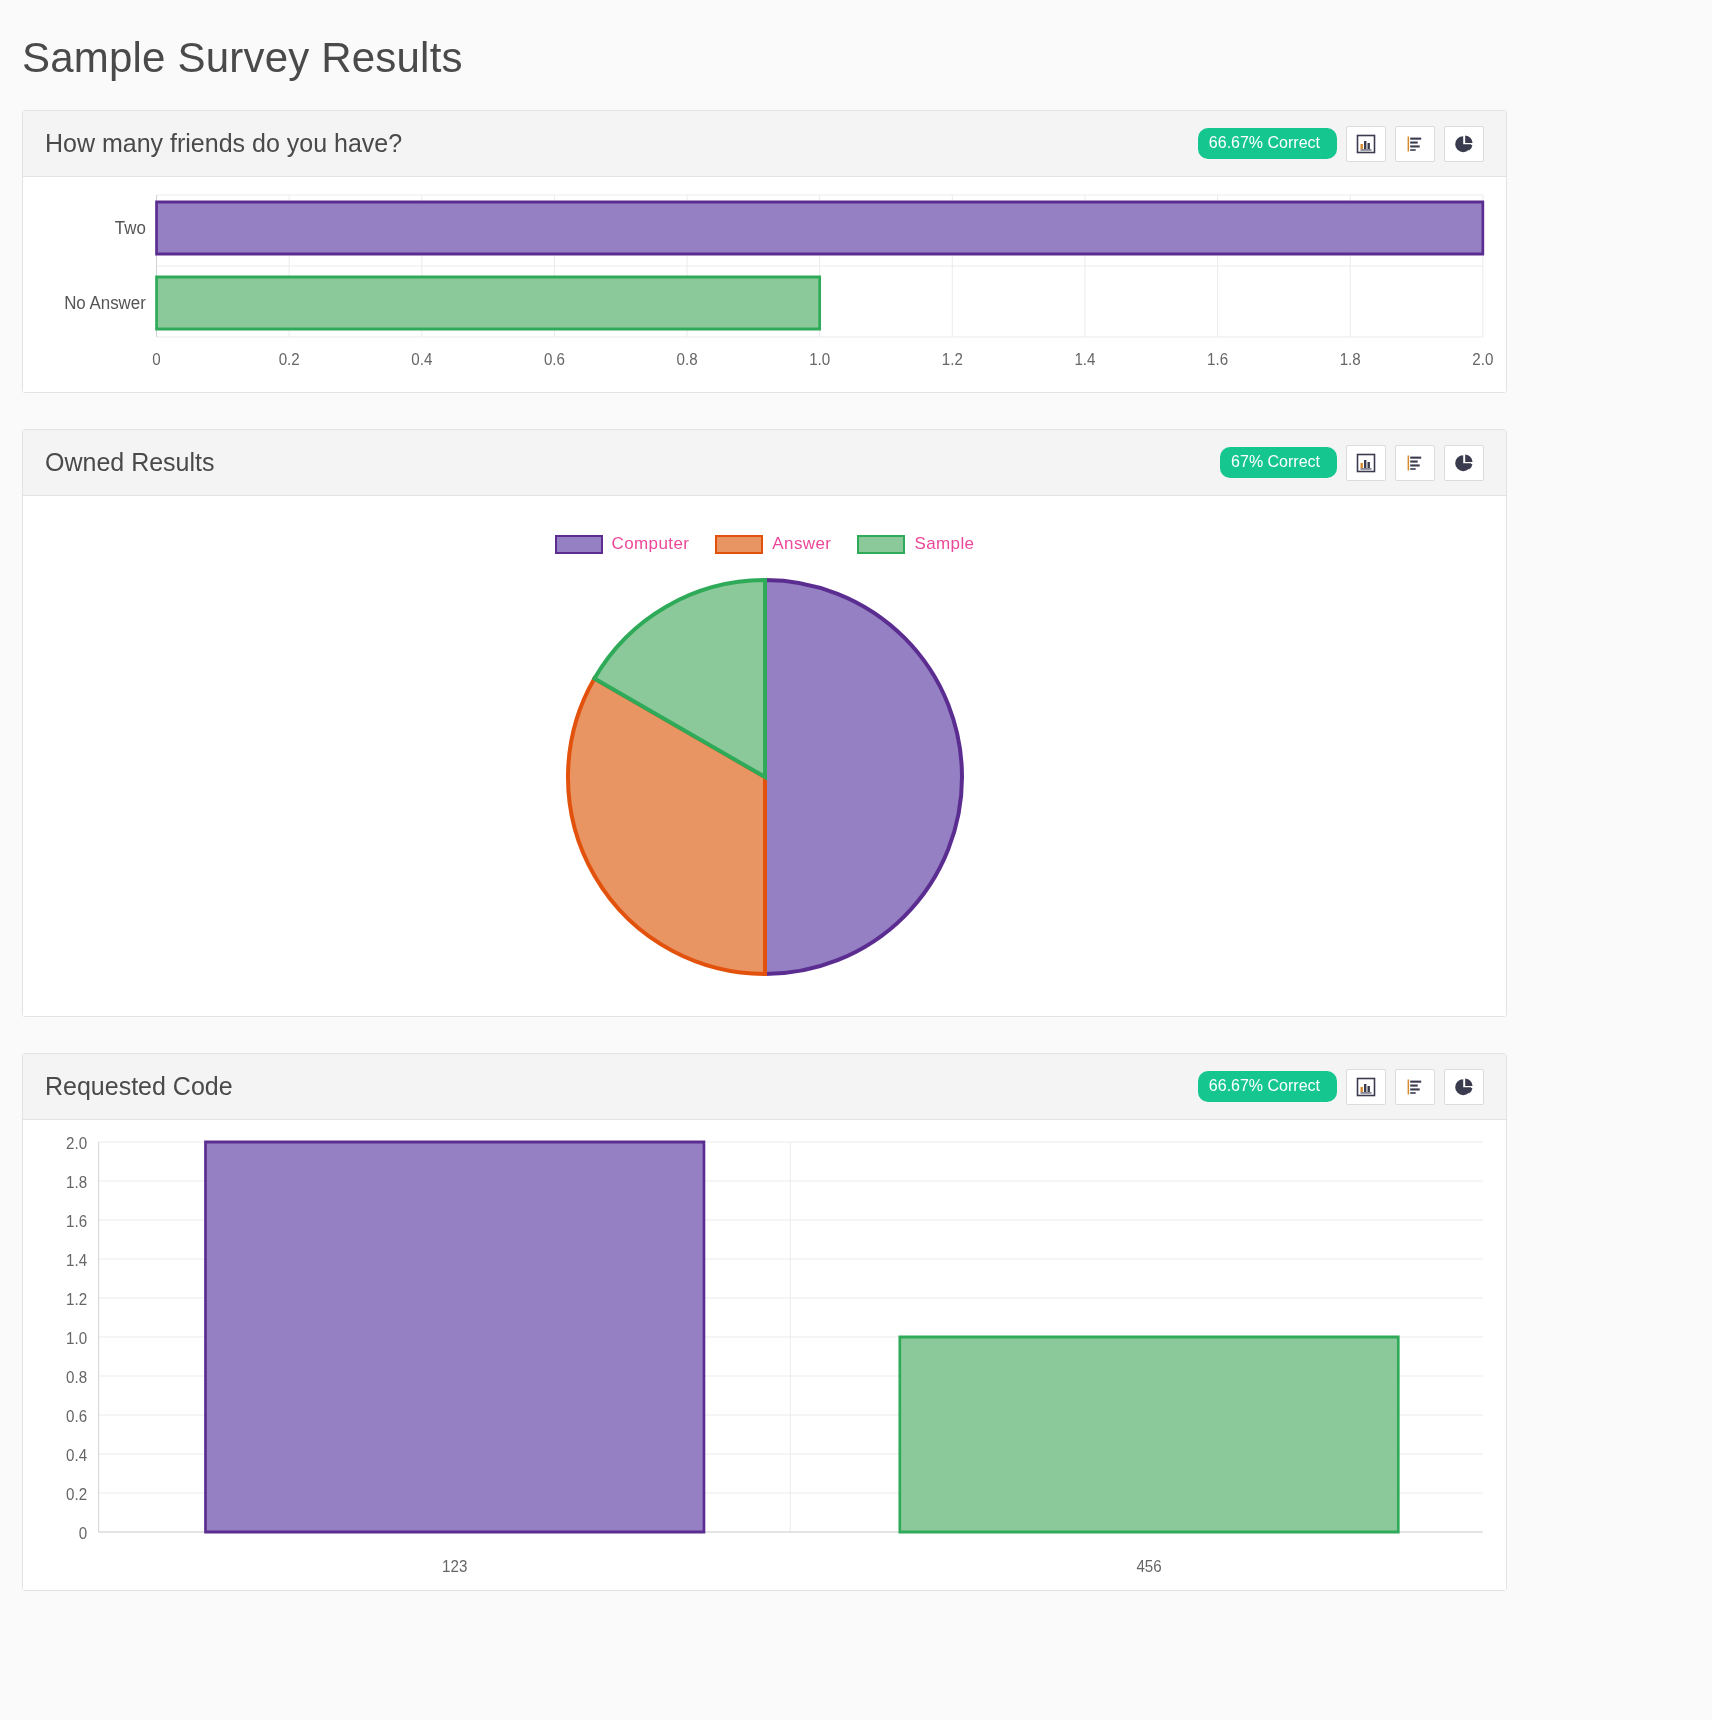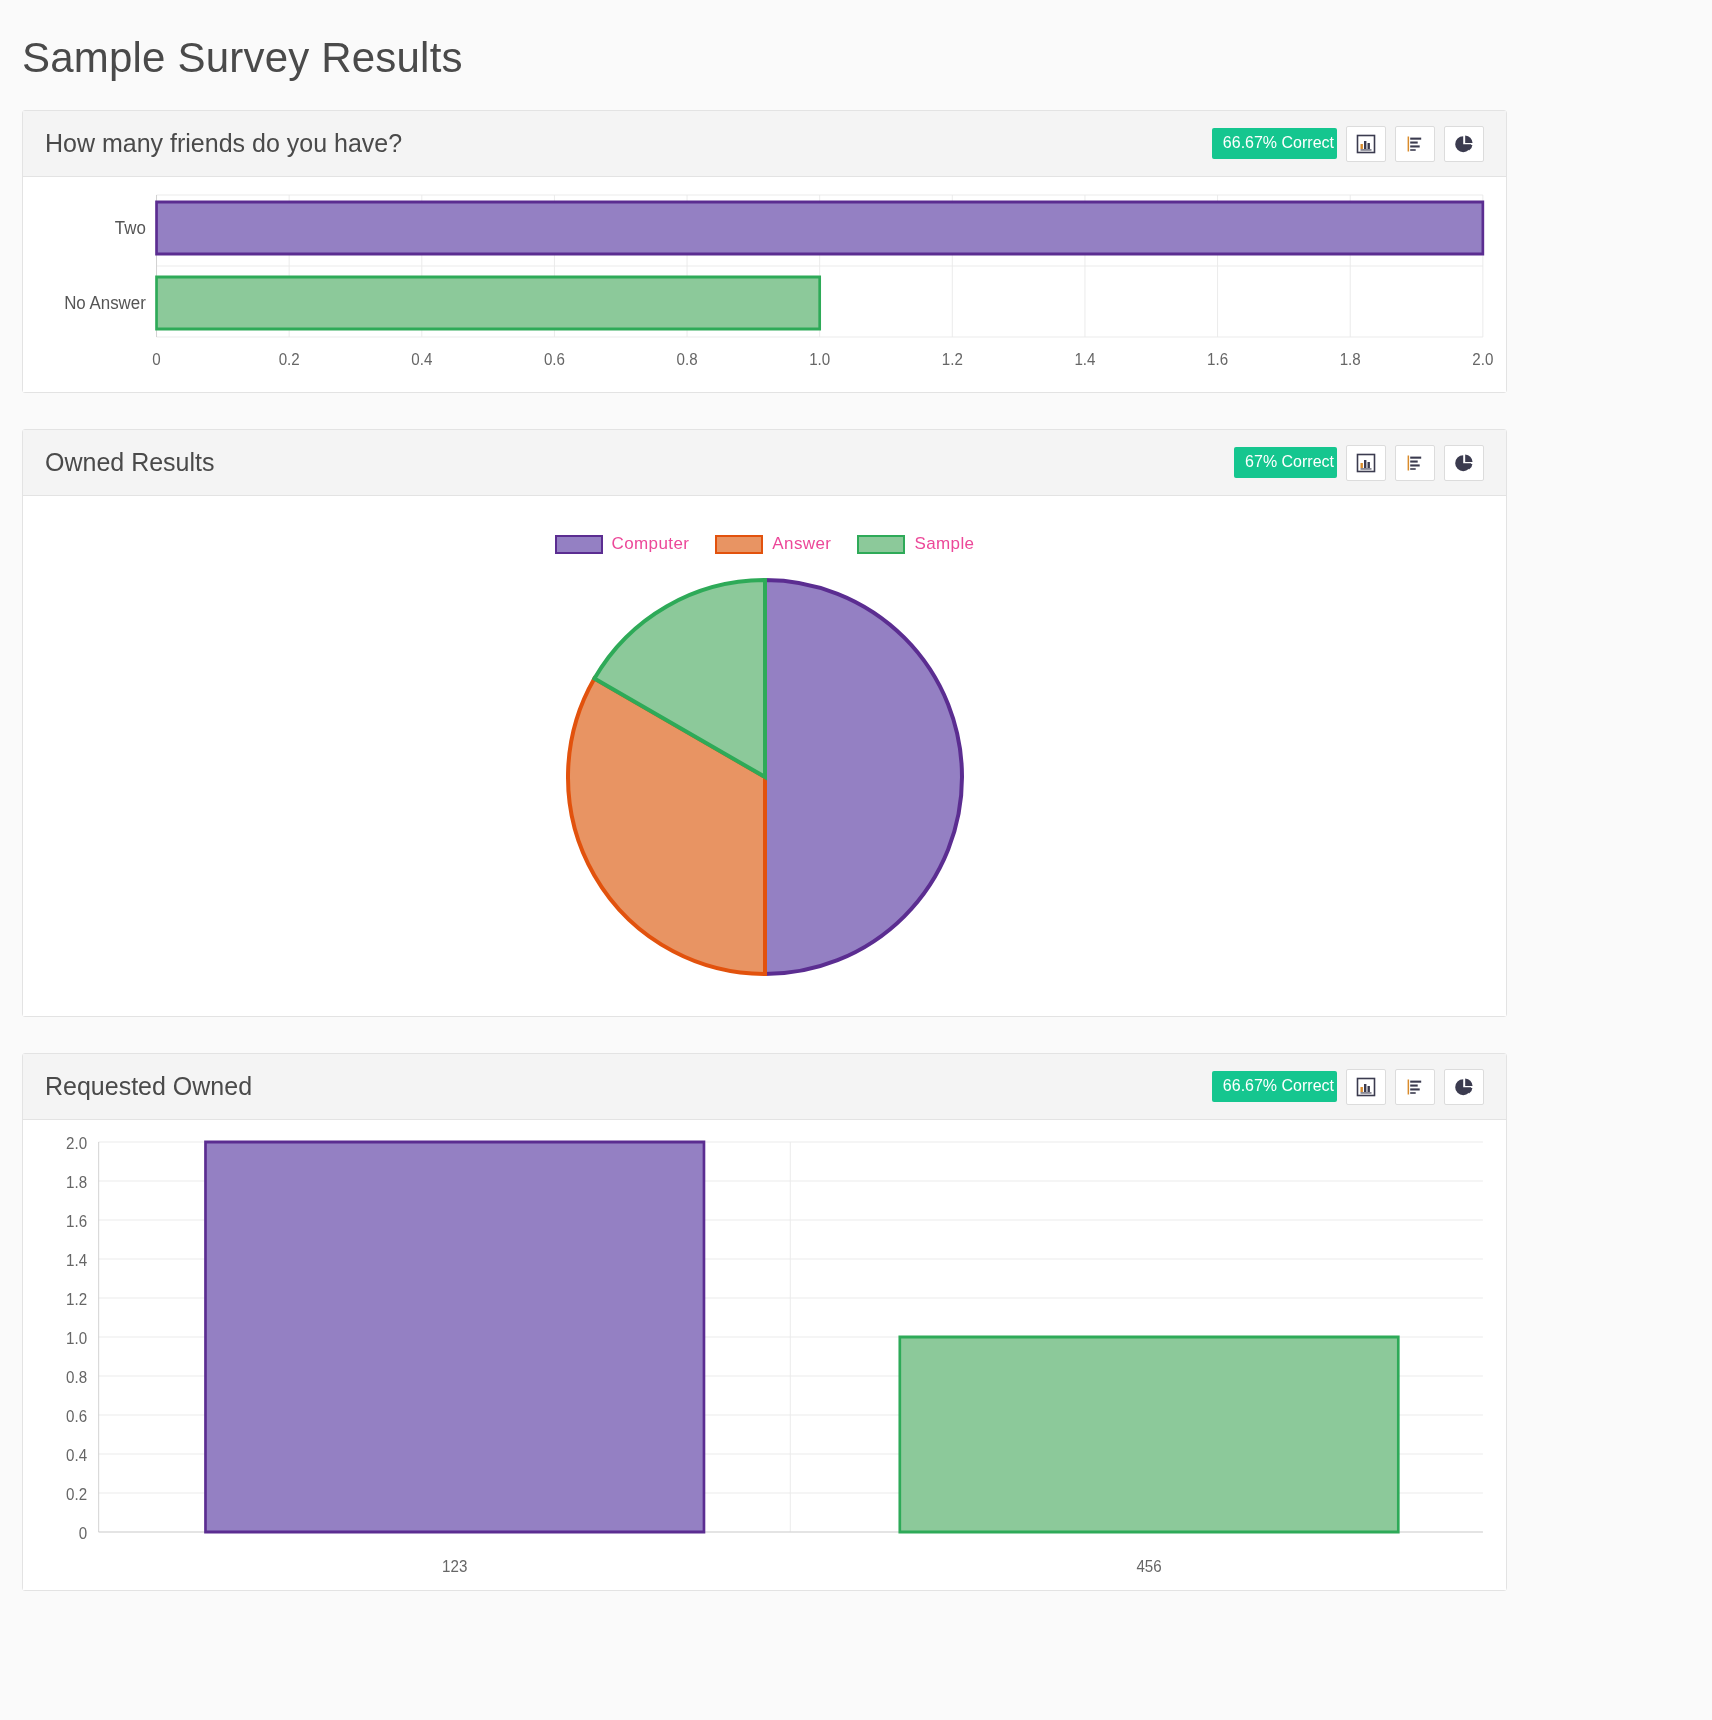--- a/index.html
+++ b/index.html
@@ -47,22 +47,22 @@
   }
   .header-tools {
     display: flex;
     align-items: center;
     gap: 9px;
   }
   .badge {
     background: #15c68f;
     color: #ffffff;
     font-size: 16px;
-    padding: 7px 3px 8px 11px;
-    border-radius: 2px;
+    padding: 7px 17px 8px 11px;
+    border-radius: 10px;
     line-height: 1;
     white-space: nowrap;
   }
   .icon-btn {
     width: 40px; height: 36px;
     border: 1px solid #dcdcdc;
     background: #ffffff;
     border-radius: 2px;
     display: flex;
     align-items: center;
@@ -244,21 +244,21 @@
           <path d="M205 205 L205 402 A197 197 0 0 1 34.4 106.5 Z" fill="#e89463" stroke="#e2520d" stroke-width="4"></path>
 
           <path d="M205 205 L34.4 106.5 A197 197 0 0 1 205 8 Z" fill="#8cc99a" stroke="#2eaa58" stroke-width="4"></path>
         </svg>
       </div>
     </div>
   </section>
 
   <section class="card">
     <div class="card-header">
-      <div class="card-title">Requested Owned</div>
+      <div class="card-title">Requested Code</div>
       <div class="header-tools">
         <span class="badge">66.67% Correct</span>
         <button class="icon-btn">
           <span>
             <svg width="20" height="20" viewBox="0 0 20 20">
               <rect x="1.5" y="1.5" width="17" height="17" fill="none" stroke="#3b3b4f" stroke-width="1.6"></rect>
               <rect x="4.5" y="10" width="2.4" height="5" fill="#d98b2b"></rect>
               <rect x="8" y="7" width="2.4" height="8" fill="#3b3b4f"></rect>
               <rect x="11.5" y="9" width="2.4" height="6" fill="#3b3b4f"></rect>
               <rect x="4.5" y="15.4" width="11" height="1.1" fill="#3b3b4f"></rect>

